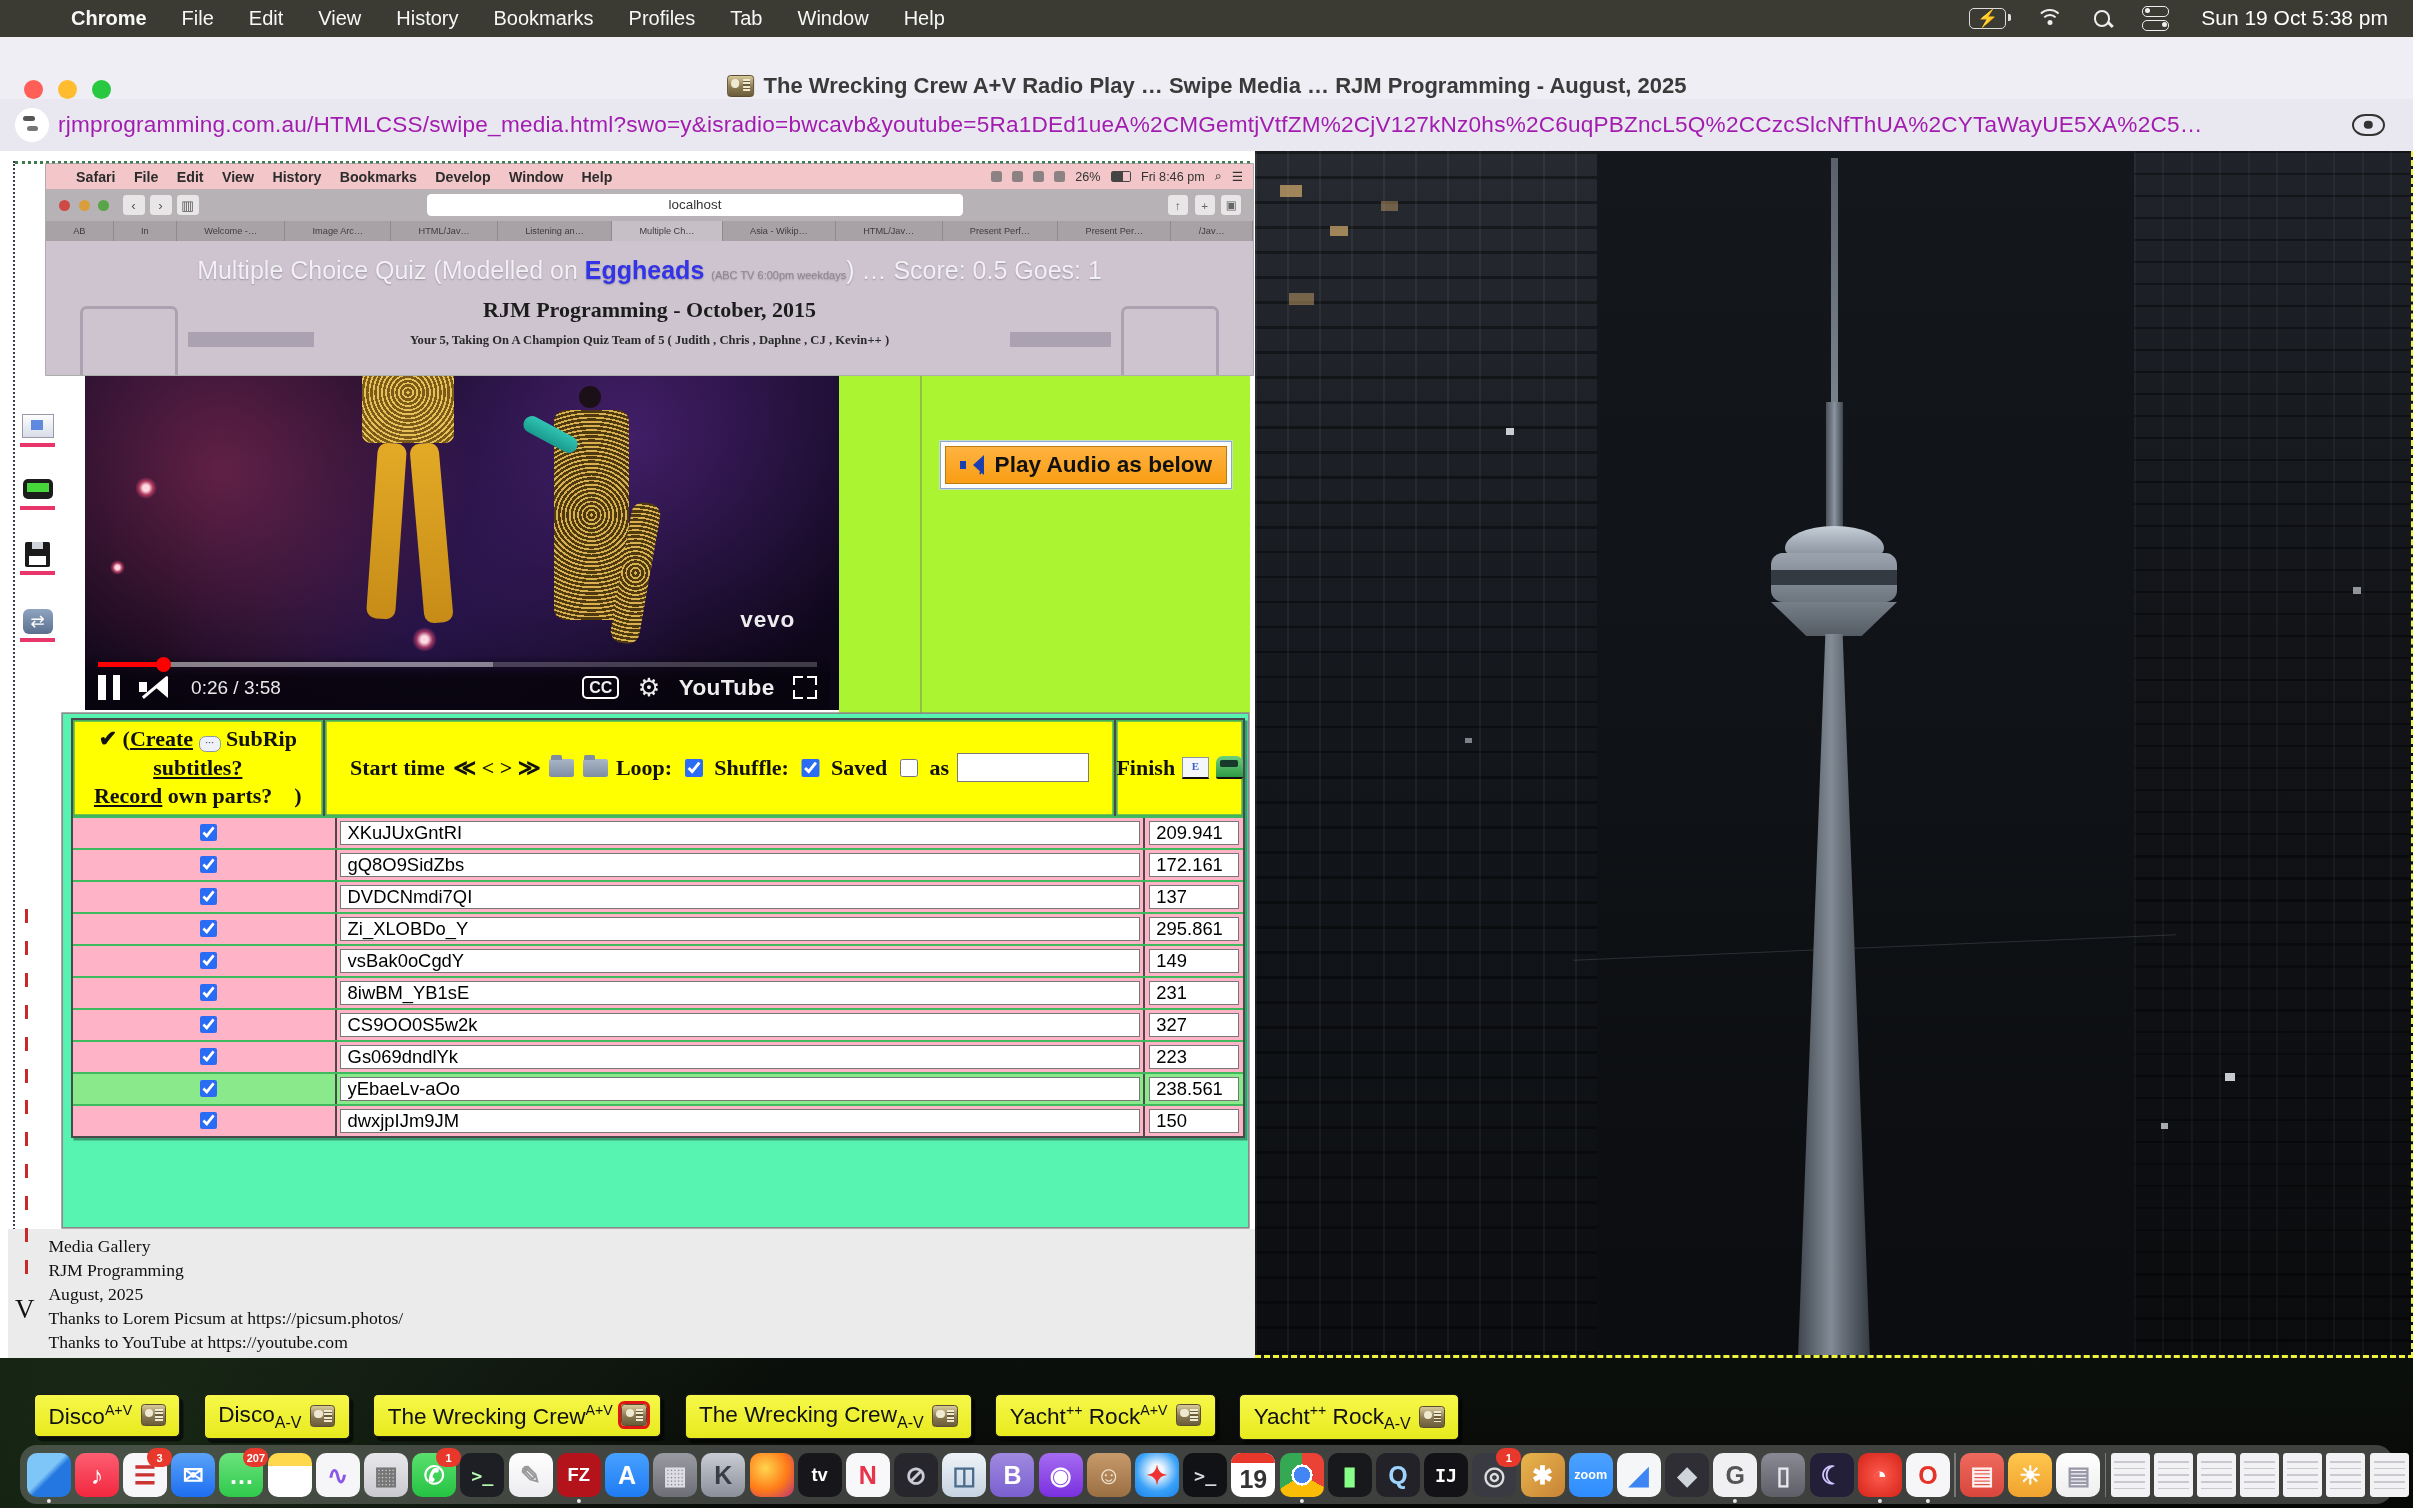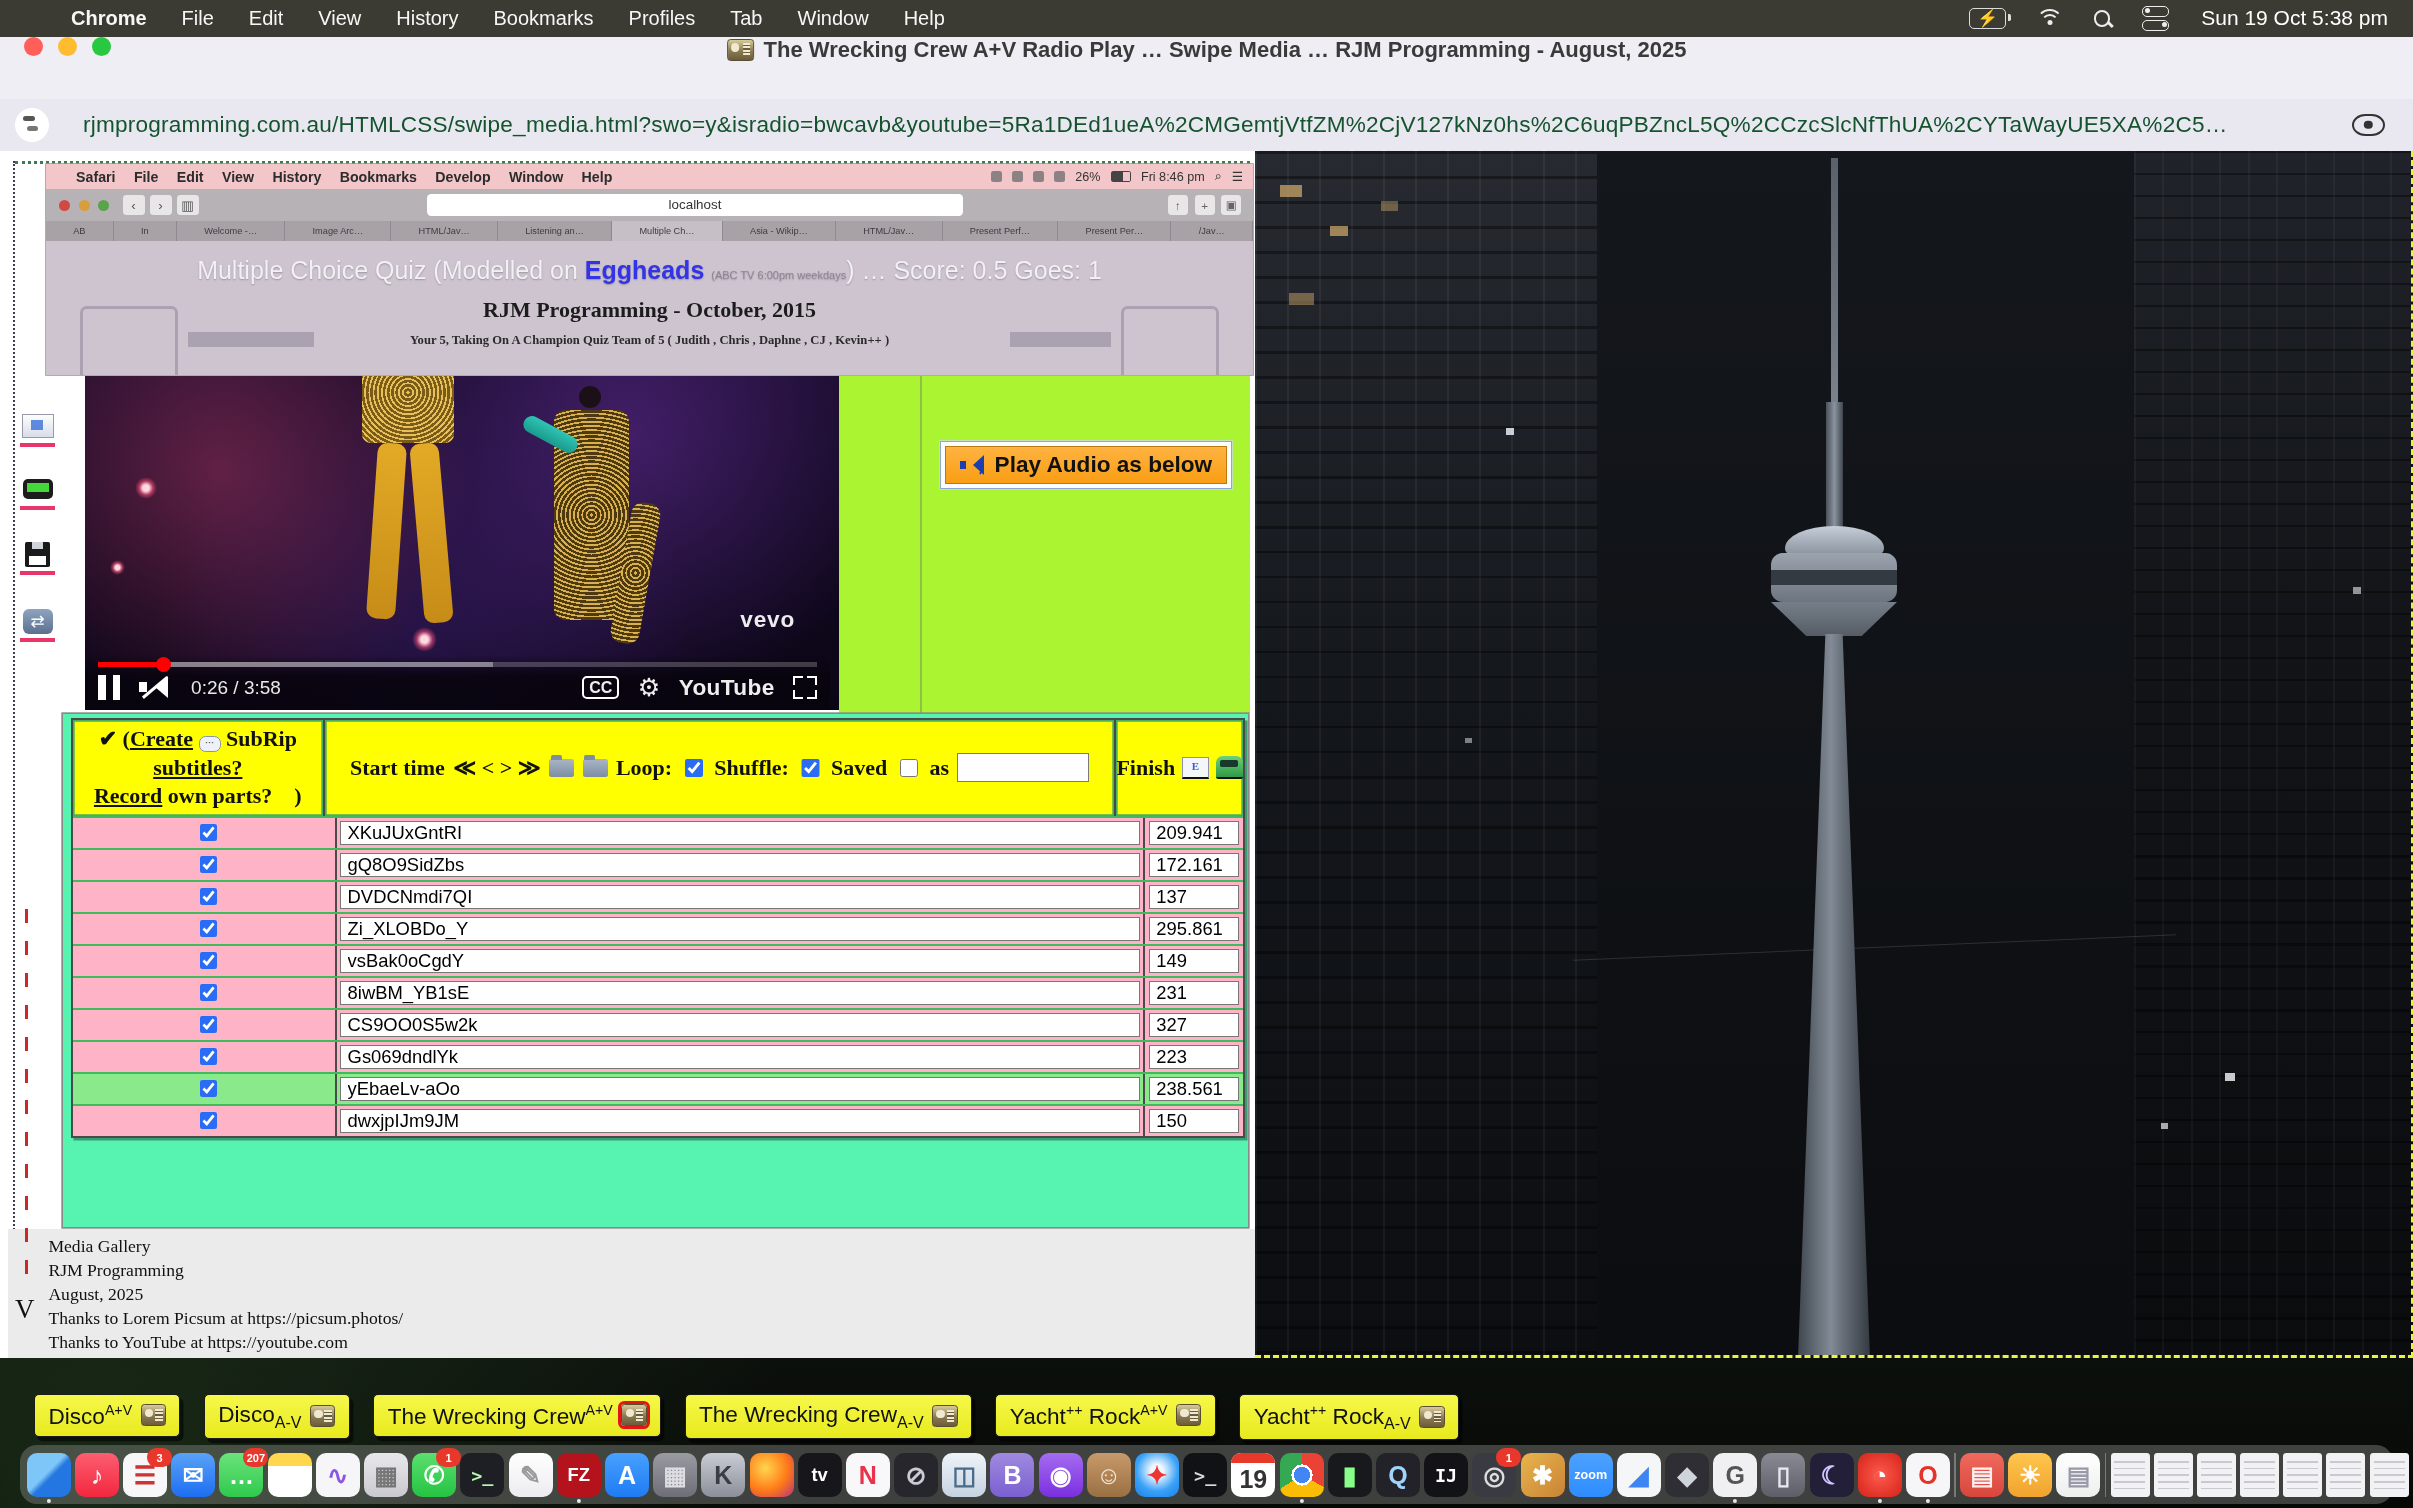--- a/index.html
+++ b/index.html
@@ -26,37 +26,37 @@
   .lens{width:12.6px;height:12.6px;border:2.5px solid #eee;border-radius:50%;position:relative;}
   .lens::after{content:"";position:absolute;left:11px;top:11px;width:6.7px;height:2.5px;background:#eee;transform:rotate(45deg);}
   .ccicon{display:flex;flex-direction:column;gap:3.4px;}
   .ccicon i{width:25px;height:8.4px;border:1.7px solid #eee;border-radius:5px;position:relative;}
   .ccicon i::after{content:"";position:absolute;top:0.8px;width:5px;height:5px;border-radius:50%;background:#eee;}
   .ccicon i:nth-child(1)::after{left:1.7px;}
   .ccicon i:nth-child(2)::after{right:1.7px;}
   .clock{font-size:21px;}
 
   
-  .titlebar{left:0;top:37px;width:2413px;height:62px;background:#efeef4;display:flex;align-items:flex-start;}
+  .titlebar{left:0;top:37px;width:2413px;height:62px;background:#efeef4;display:flex;align-items:flex-end;}
   .tl{width:19px;height:19px;border-radius:50%;margin-left:15px;}
   .tl.red{background:#ff5f57;margin-left:23.5px;}
   .tl.yel{background:#febc2e;}
   .tl.grn{background:#28c840;}
   .win-title{position:absolute;left:50%;transform:translateX(-50%);font-size:22px;font-weight:bold;color:#3a3a3a;
              display:flex;align-items:center;gap:10px;white-space:nowrap;}
   .radioicon{display:inline-block;width:25px;height:20px;border-radius:3.4px;
      background:linear-gradient(#d8cb9a,#8a7a52 55%,#6b5c3a);position:relative;border:0.8px solid #5a4c30;}
   .radioicon::before{content:"";position:absolute;left:3.4px;top:3.4px;width:8.4px;height:8.4px;border-radius:50%;background:#efe9d2;}
   .radioicon::after{content:"";position:absolute;right:2.5px;top:3.4px;width:7.5px;height:11.7px;background:repeating-linear-gradient(#efe9d2 0 1.7px,#6b5c3a 1.7px 3.4px);}
   .urlbar{left:0;top:99px;width:2413px;height:52px;background:#e9e8f1;display:flex;align-items:center;}
   .tabgroup{width:34px;height:34px;border-radius:50%;background:#fff;margin-left:15px;position:relative;}
   .tabgroup i{position:absolute;left:8.4px;width:17px;height:5px;border-radius:2.5px;background:#555;}
   .tabgroup i:nth-child(1){top:8.4px;width:11.7px;}
   .tabgroup i:nth-child(2){top:18.4px;left:11.7px;width:11.7px;background:#777;}
-  .urltext{margin-left:34px;font-size:22.6px;color:#14532d;letter-spacing:0.2px;white-space:nowrap;overflow:hidden;max-width:2246px;}
+  .urltext{margin-left:9px;font-size:22.6px;color:#a21caf;letter-spacing:0.2px;white-space:nowrap;overflow:hidden;max-width:2246px;}
   .eye{margin-left:auto;margin-right:28.5px;width:28.5px;height:18.4px;border:2.5px solid #333;border-radius:50% / 60%;position:relative;}
   .eye::after{content:"";position:absolute;left:50%;top:50%;transform:translate(-50%,-50%);width:8.4px;height:8.4px;border-radius:50%;background:#333;}
 
   
   .page-left{left:0;top:151px;width:1255px;height:1207px;background:#fff;}
   .page-dot-top{position:absolute;left:15px;top:10px;width:1235px;border-top:3.4px dotted #3f7a4c;}
   .page-dot-left{position:absolute;left:13.4px;top:10px;height:1180px;border-left:2.5px dotted #3c3c50;}
 
   
   .safari{left:46px;top:13.4px;width:1207px;height:211px;box-shadow:0 0 0 0.8px #999;}

